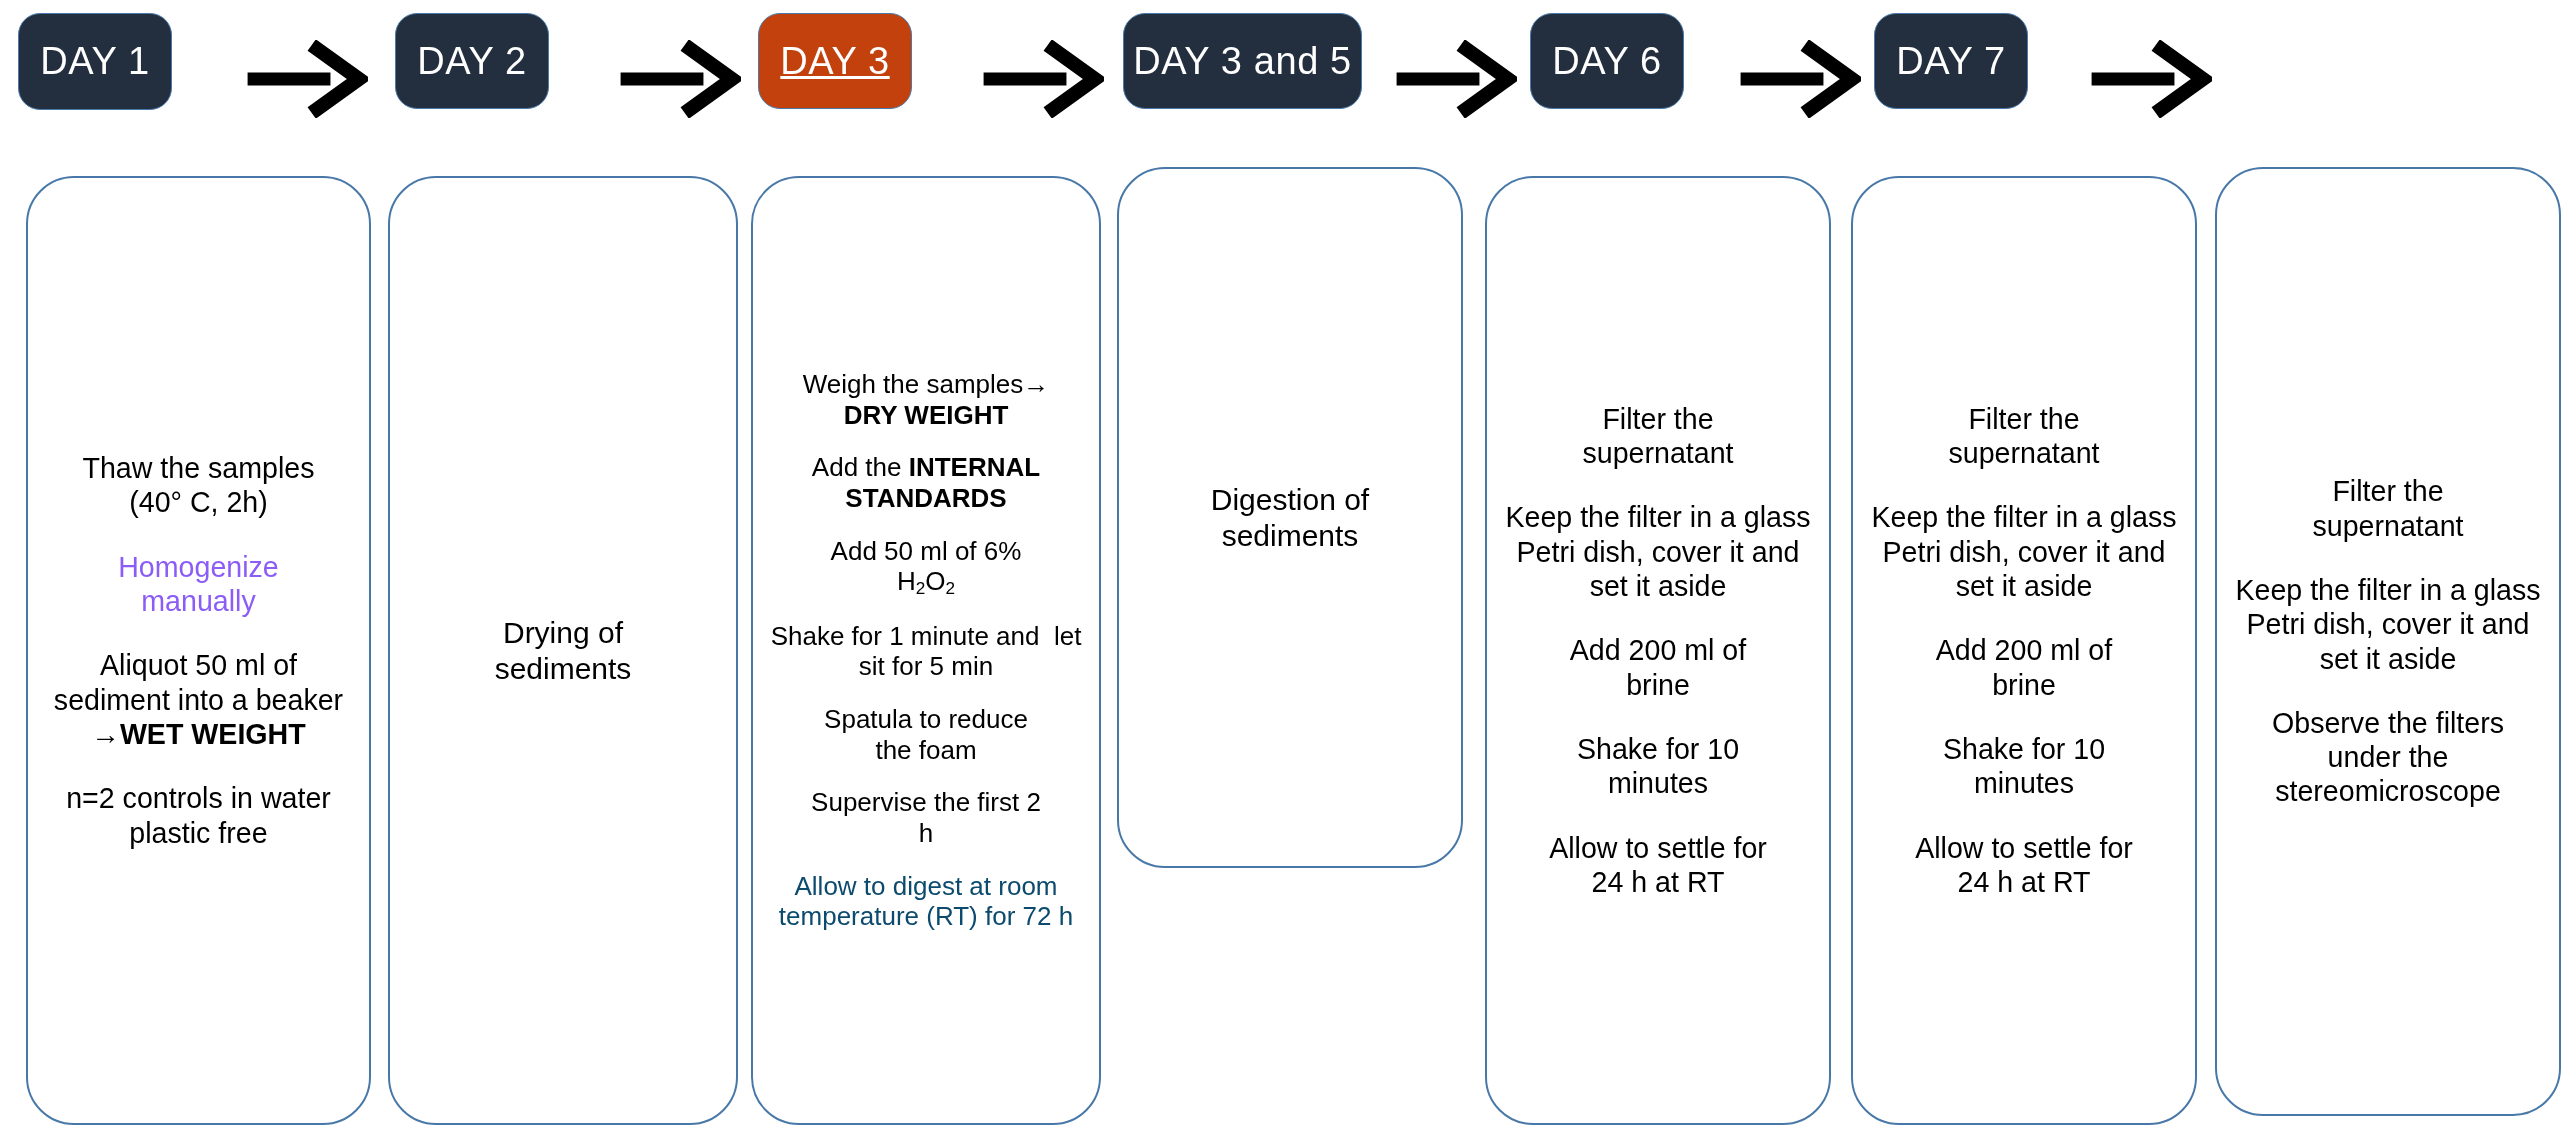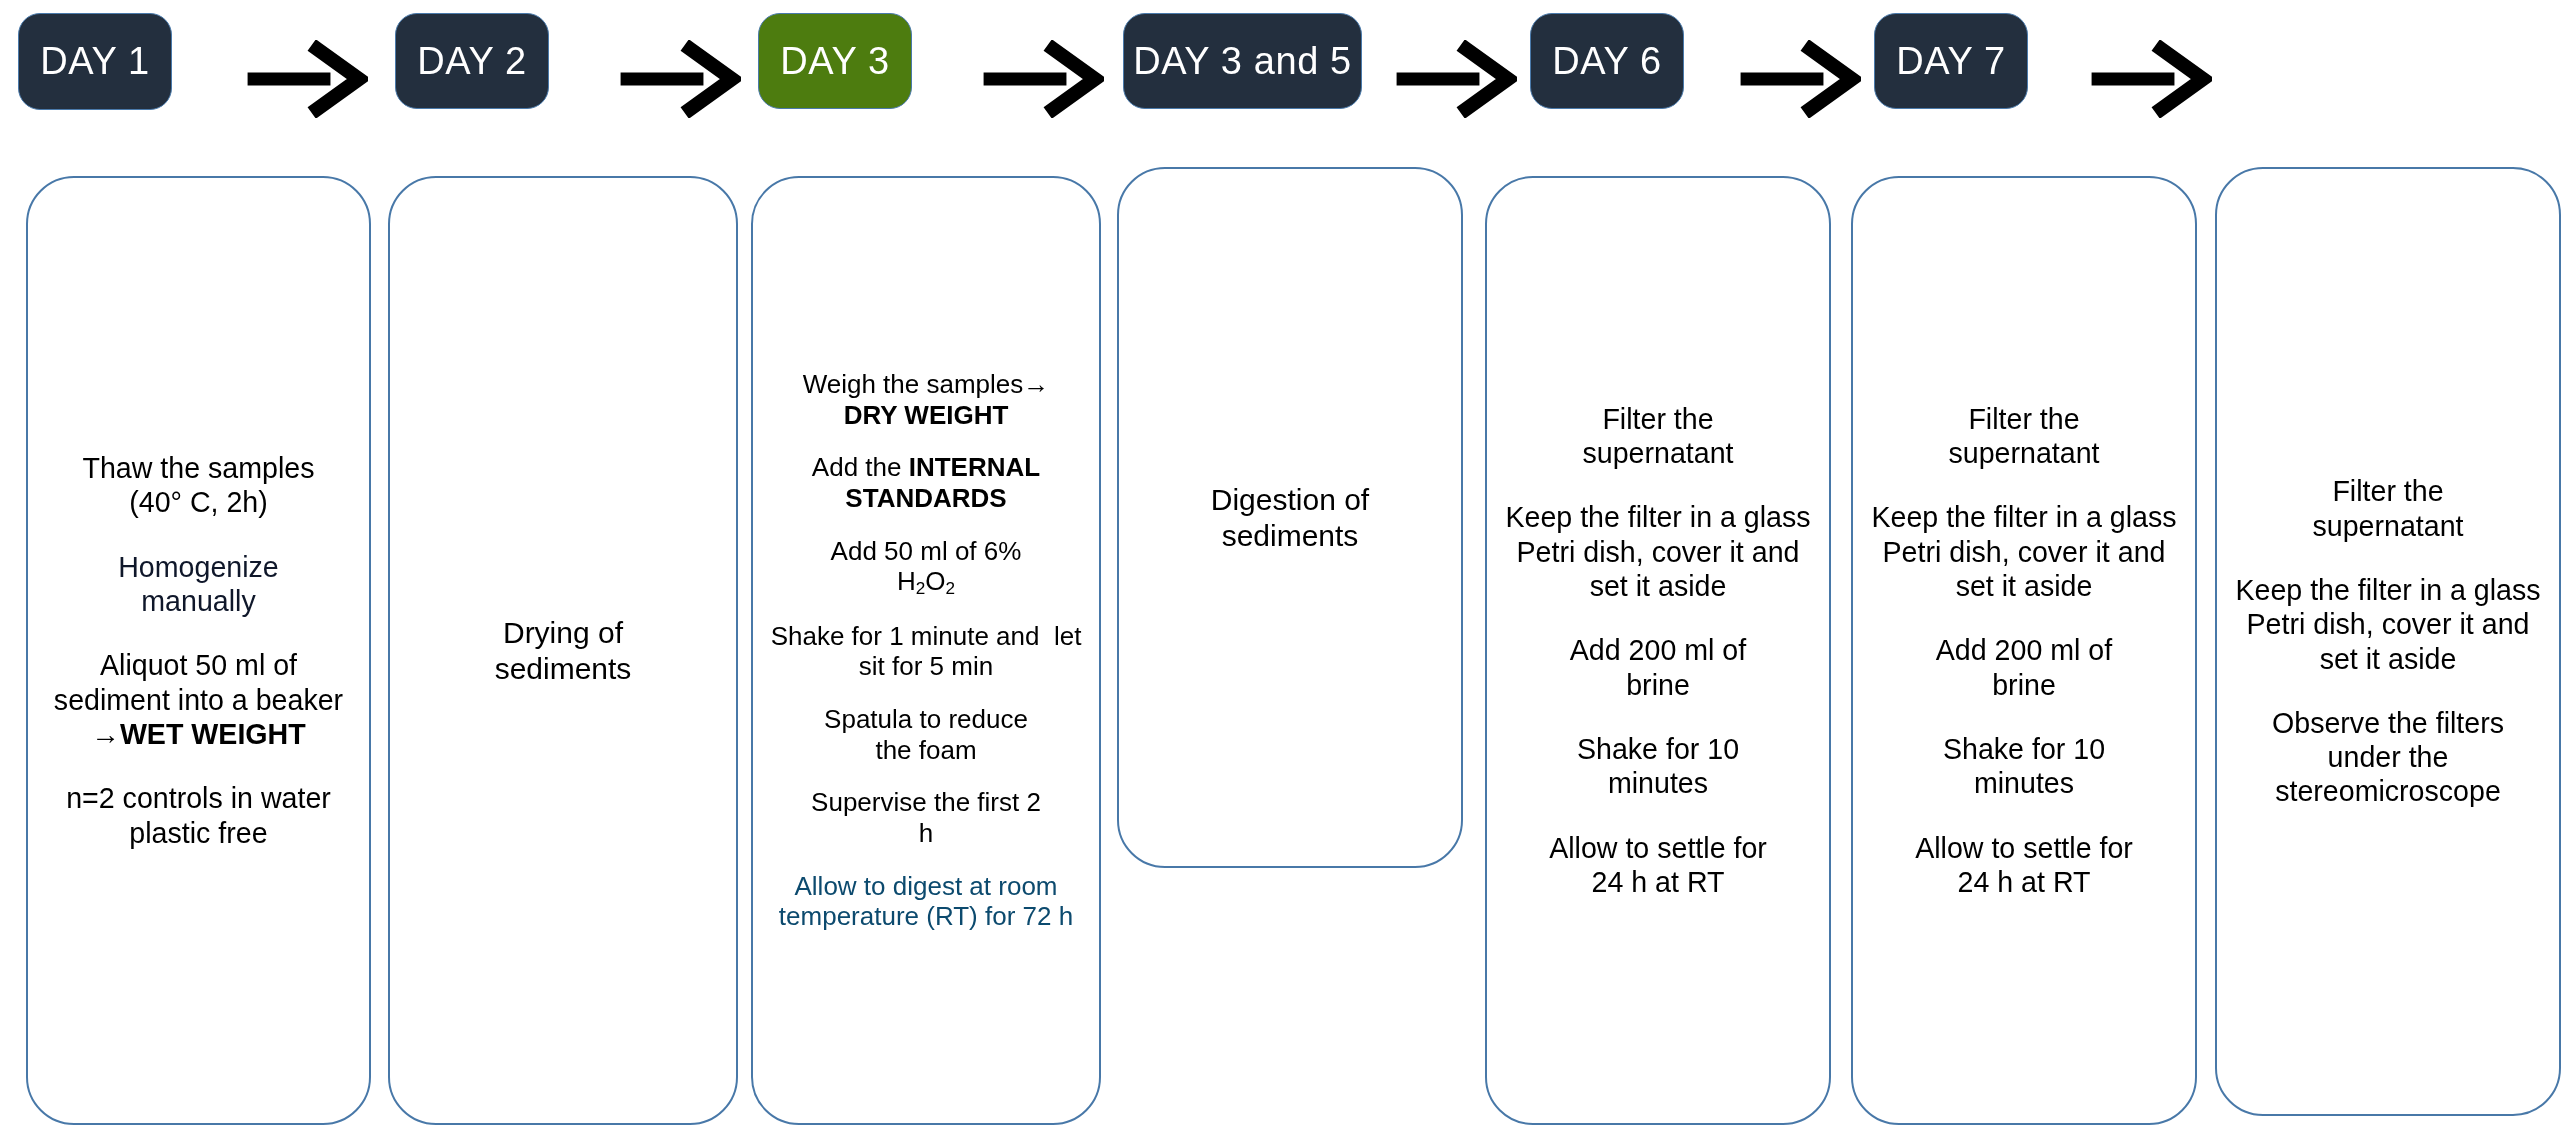--- a/index.html
+++ b/index.html
@@ -99,21 +99,21 @@
 </head>
 <body>
 
 <div id="header-row">
     <div class="day-chip" style="left: 18px; top: 13px; width: 154px; height: 97px; background: rgb(35, 47, 62); border-color: rgb(74, 122, 171); color: rgb(255, 255, 255);">
       <span>DAY 1</span>
     </div>
     <div class="day-chip" style="left: 395px; top: 13px; width: 154px; height: 96px; background: rgb(35, 47, 62); border-color: rgb(74, 122, 171); color: rgb(255, 255, 255);">
       <span>DAY 2</span>
     </div>
-    <div class="day-chip" style="left: 758px; top: 13px; width: 154px; height: 96px; background: #4d7c0f; border-color: rgb(74, 122, 171); color: rgb(255, 255, 255);">
+    <div class="day-chip" style="left: 758px; top: 13px; width: 154px; height: 96px; background: #c2410c; border-color: rgb(74, 122, 171); color: rgb(255, 255, 255); text-decoration: underline;">
       <span>DAY 3</span>
     </div>
     <div class="day-chip" style="left: 1123px; top: 13px; width: 239px; height: 96px; background: rgb(35, 47, 62); border-color: rgb(74, 122, 171); color: rgb(255, 255, 255);">
       <span>DAY 3 and 5</span>
     </div>
     <div class="day-chip" style="left: 1530px; top: 13px; width: 154px; height: 96px; background: rgb(35, 47, 62); border-color: rgb(74, 122, 171); color: rgb(255, 255, 255);">
       <span>DAY 6</span>
     </div>
     <div class="day-chip" style="left: 1874px; top: 13px; width: 154px; height: 96px; background: rgb(35, 47, 62); border-color: rgb(74, 122, 171); color: rgb(255, 255, 255);">
       <span>DAY 7</span>
@@ -139,21 +139,21 @@
       <polyline points="112,14 176,60 112,106" fill="none" stroke="#000000" stroke-width="22" stroke-linecap="square" stroke-linejoin="miter"></polyline>
     </svg>
     <svg class="flow-arrow" width="123" height="78" viewBox="0 0 190 120" style="left: 2089px; top: 40px; position: absolute;">
       <line x1="4" y1="60" x2="132" y2="60" stroke="#000000" stroke-width="20"></line>
       <polyline points="112,14 176,60 112,106" fill="none" stroke="#000000" stroke-width="22" stroke-linecap="square" stroke-linejoin="miter"></polyline>
     </svg>
   </div>
 <div id="content-row">
     <div class="step-box" style="left: 26px; top: 176px; width: 345px; height: 949px; border-color: rgb(72, 120, 168); background: rgb(255, 255, 255);">
       <p class="step-line" style="color: rgb(0, 0, 0);">Thaw the samples<br>(40° C, 2h)</p>
-      <p class="step-line" style="color: #0f172a;">Homogenize<br>manually</p>
+      <p class="step-line" style="color: #8b5cf6;">Homogenize<br>manually</p>
       <p class="step-line" style="color: rgb(0, 0, 0);">Aliquot 50 ml of sediment into a beaker →<b>WET WEIGHT</b></p>
       <p class="step-line" style="color: rgb(0, 0, 0);">n=2 controls in water plastic free</p>
     </div>
     <div class="step-box single" style="left: 388px; top: 176px; width: 350px; height: 949px; border-color: rgb(72, 120, 168); background: rgb(255, 255, 255);">
       <p class="step-line" style="color: rgb(0, 0, 0);">Drying of<br>sediments</p>
     </div>
     <div class="step-box dense" style="left: 751px; top: 176px; width: 350px; height: 949px; border-color: rgb(72, 120, 168); background: rgb(255, 255, 255);">
       <p class="step-line" style="color: rgb(0, 0, 0);">Weigh the samples→<br><b>DRY WEIGHT</b></p>
       <p class="step-line" style="color: rgb(0, 0, 0);">Add the <b>INTERNAL STANDARDS</b></p>
       <p class="step-line" style="color: rgb(0, 0, 0);">Add 50 ml of 6%<br>H<sub>2</sub>O<sub>2</sub></p>

